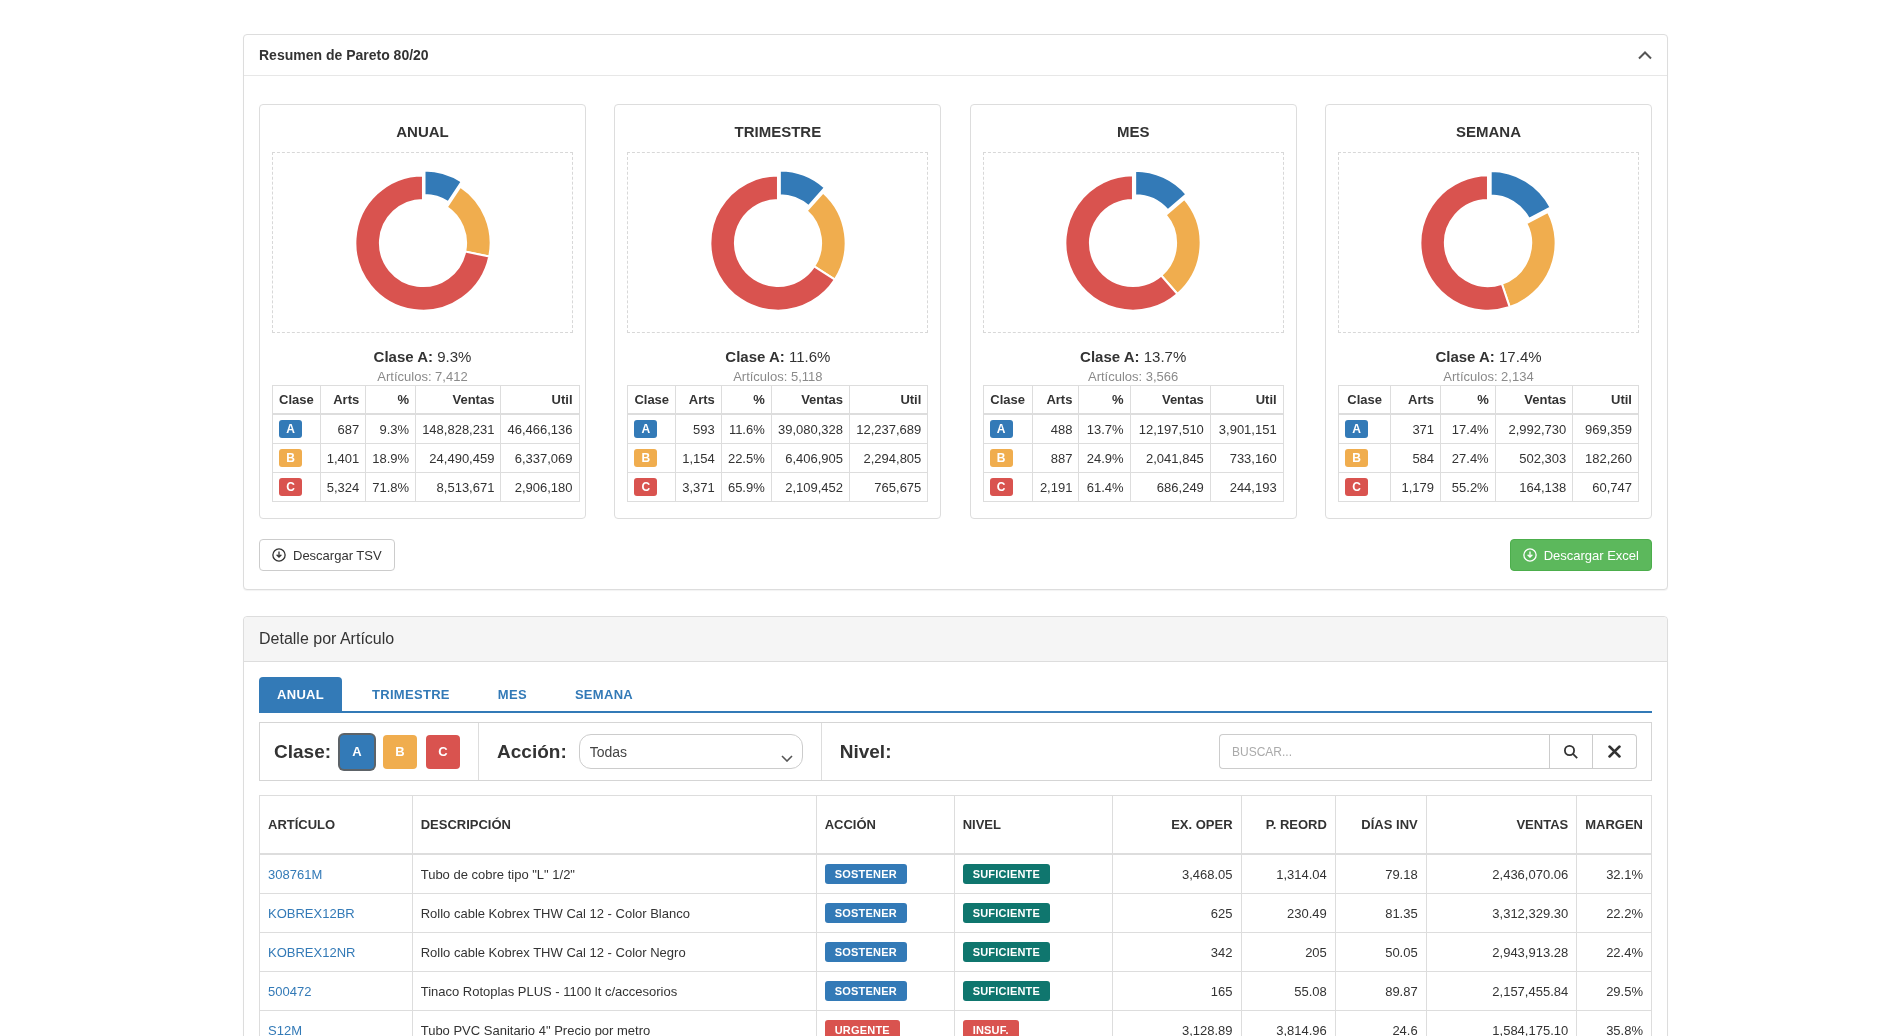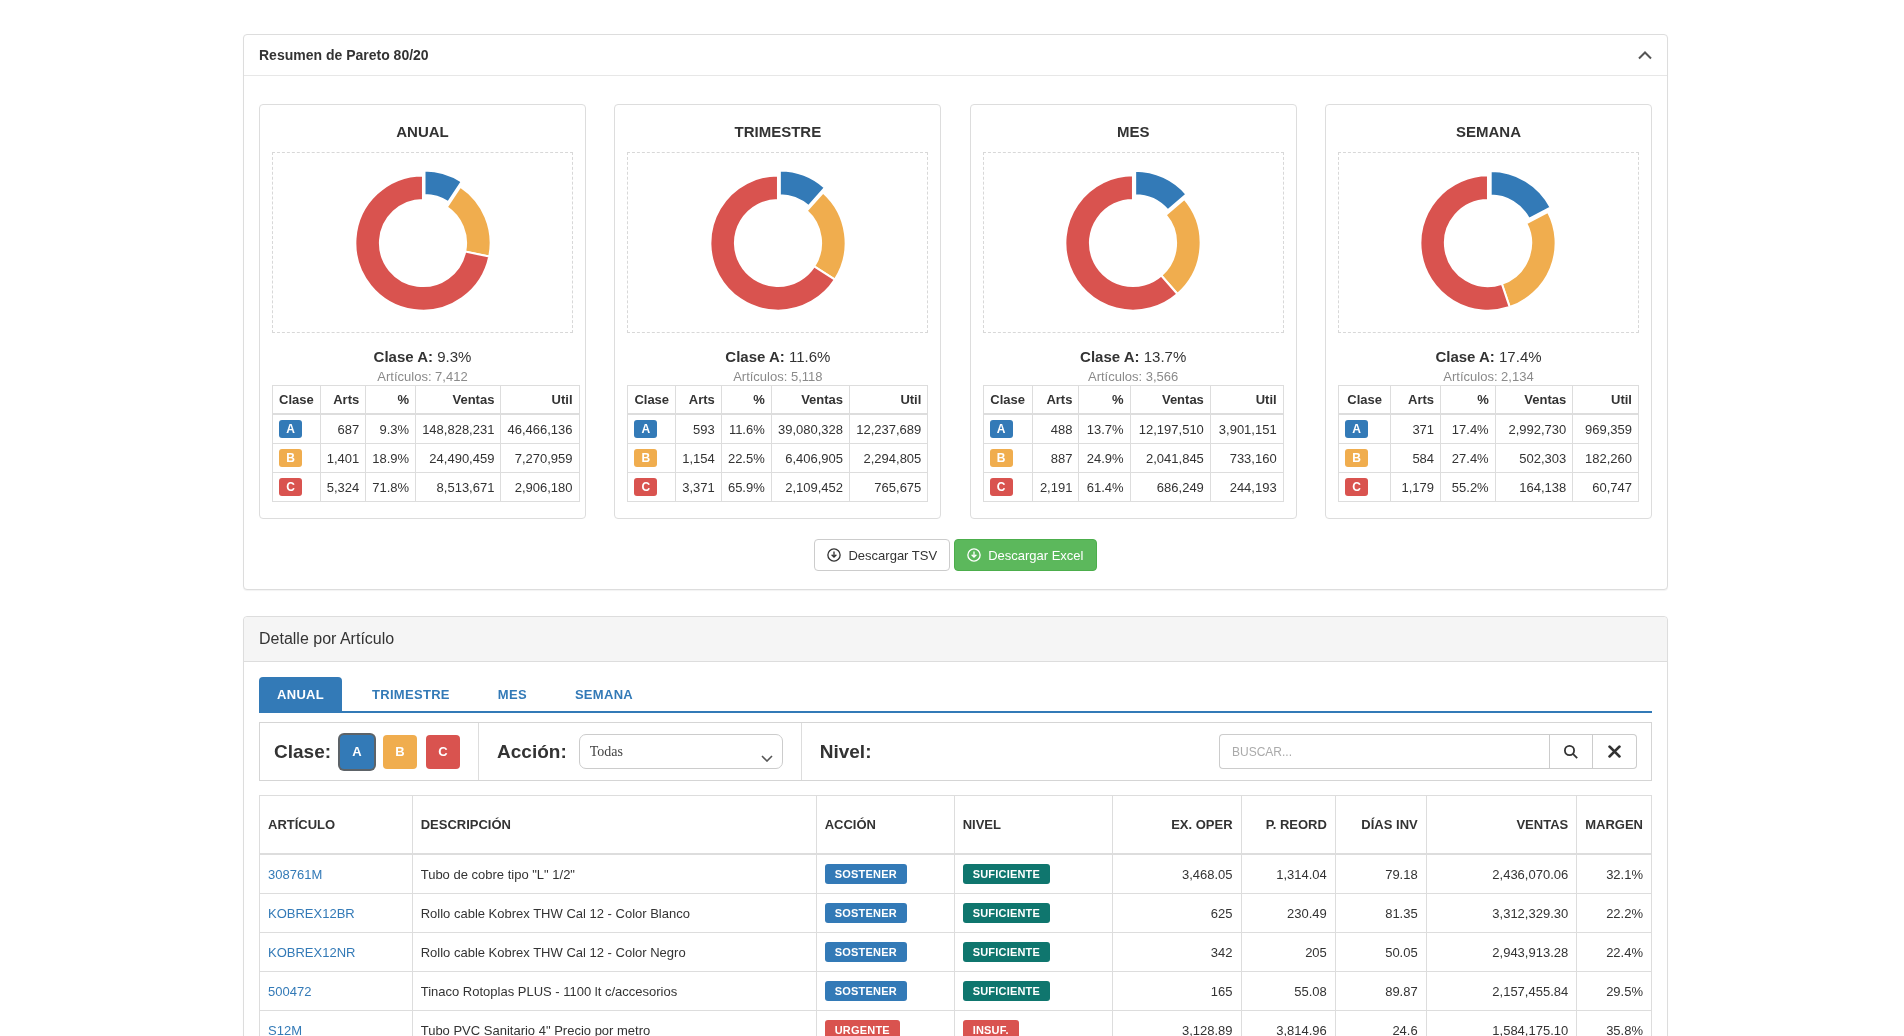--- a/index.html
+++ b/index.html
@@ -24,21 +24,21 @@
   .arti-line { text-align:center; font-size:13px; color:#8a8a8a; margin-top:4px; }
   .ctab { width:100%; border-collapse:collapse; font-size:13px; margin-top:1px; }
   .ctab th { border:1px solid #ddd; border-bottom:2px solid #ddd; padding:6px; font-weight:bold; }
   .ctab td { border:1px solid #ddd; padding:5px 6px; }
   .ctab .num, .arts .num { text-align:right; }
   .mini-badge { display:inline-block; min-width:23px; padding:2px 0; border-radius:3px;
     color:#fff; font-weight:bold; font-size:12px; text-align:center; }
   .badge-blue{background:#337ab7} .badge-orange{background:#f0ad4e}
   .badge-red{background:#d9534f} .badge-green{background:#0f766e}
 
-  .dl-row { display:flex; justify-content:center; gap:4px; margin-top:20px; }
+  .dl-row { display:flex; justify-content:space-between; gap:4px; margin-top:20px; }
   .btn { display:inline-flex; align-items:center; gap:7px; font-family:"Liberation Sans",sans-serif;
     font-size:13px; padding:8px 12px; border-radius:4px; cursor:pointer; line-height:1; }
   .btn-default { background:#fff; border:1px solid #ccc; color:#333; }
   .btn-success { background:#5cb85c; border:1px solid #4cae4c; color:#fff; }
 
   .panel2-head { background:#f5f5f5; padding:13px 15px; font-size:16px; color:#333;
     border-bottom:1px solid #ddd; border-radius:4px 4px 0 0; }
   .panel2-body { padding:15px; }
   .tabs { display:flex; gap:12px; border-bottom:2px solid #337ab7; }
   .tab { padding:10px 18px 9px; font-size:13px; font-weight:bold; color:#337ab7;
@@ -46,23 +46,23 @@
   .tab.active { background:#337ab7; color:#fff; }
 
   .filterbar { display:flex; align-items:center; border:1px solid #d5d5d5; margin-top:9px;
     padding:11px 14px; background:#fff; }
   .flabel { font-weight:bold; font-size:19px; }
   .vsep { width:1px; background:#ddd; align-self:stretch; margin:-11px 18px; }
   .clase-btn { width:34px; height:34px; border-radius:4px; color:#fff; font-weight:bold;
     font-size:13px; border:none; margin-left:9px; cursor:pointer; }
   .clase-btn.active { box-shadow:0 0 0 2px #5d6368; }
   .selwrap { position:relative; margin-left:12px; display:inline-block; }
-  .selwrap select { appearance:none; -webkit-appearance:none; width:204px; height:35px;
-    border:1px solid #ccc; border-radius:7px; padding:0 28px 0 10px; background:#fff;
-    font-family:Liberation Serif, serif; font-size:14px; color:#444; }
+  .selwrap select { appearance:none; -webkit-appearance:none; width:224px; height:35px;
+    border:1px solid #ccc; border-radius:12px; padding:0 28px 0 10px; background:#fff;
+    font-family:Liberation Sans, sans-serif; font-size:14px; color:#444; }
   .selwrap .caret { position:absolute; right:10px; top:14px; pointer-events:none; }
   .spacer { flex:1; }
   .searchgrp { display:flex; }
   .searchgrp input { width:330px; height:35px; border:1px solid #ccc; border-right:none;
     border-radius:4px 0 0 4px; padding:12px 12px; font-family:"Liberation Sans",sans-serif;
     font-size:12px; color:#333; }
   .searchgrp input::placeholder { color:#aaa; }
   .igbtn { width:44px; height:35px; background:#fff; border:1px solid #ccc; cursor:pointer;
     display:flex; align-items:center; justify-content:center; }
   .igbtn + .igbtn { border-left:none; border-radius:0 4px 4px 0; }
@@ -118,21 +118,21 @@
                   <td class="num">687</td>
                   <td class="num">9.3%</td>
                   <td class="num">148,828,231</td>
                   <td class="num">46,466,136</td>
                 </tr>
                 <tr>
                   <td><span class="mini-badge badge-orange">B</span></td>
                   <td class="num">1,401</td>
                   <td class="num">18.9%</td>
                   <td class="num">24,490,459</td>
-                  <td class="num">7,270,959</td>
+                  <td class="num">6,337,069</td>
                 </tr>
                 <tr>
                   <td><span class="mini-badge badge-red">C</span></td>
                   <td class="num">5,324</td>
                   <td class="num">71.8%</td>
                   <td class="num">8,513,671</td>
                   <td class="num">2,906,180</td>
                 </tr>
               </tbody>
             </table>

